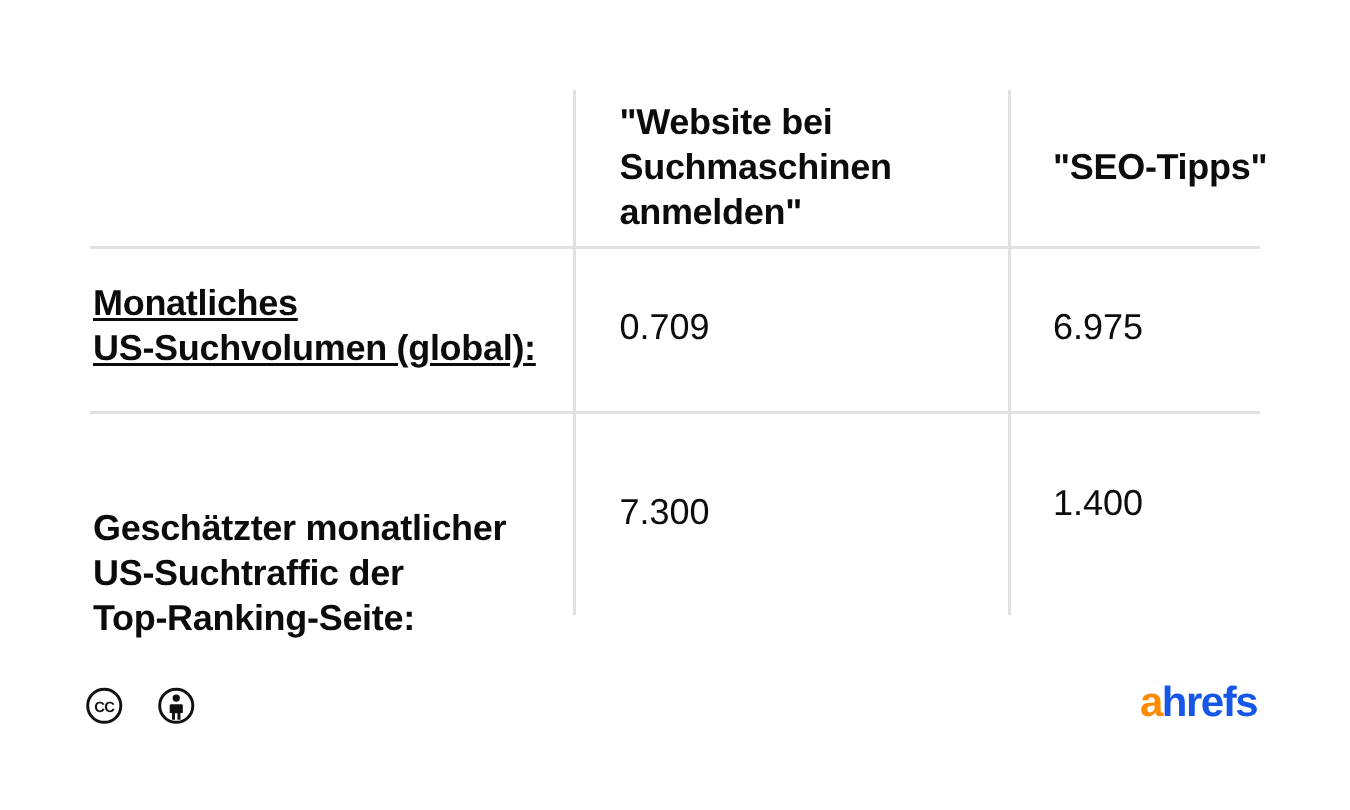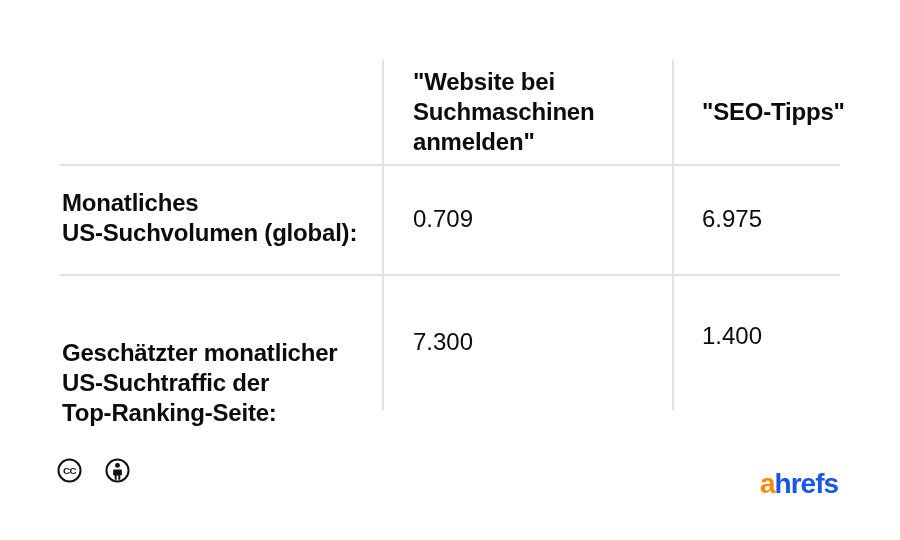--- a/index.html
+++ b/index.html
@@ -35,39 +35,39 @@
     position: absolute;
     font-size: 24px;
     line-height: 30px;
     white-space: pre-line;
     color: var(--text);
   }
   .bold { font-weight: 700; letter-spacing: -0.2px; }
 
   .header-c2 { left: 413px; top: 67px;  width: 252px; }
   .header-c3 { left: 702px; top: 97px;  width: 170px; }
-  .label-r1  { left: 62px;  top: 188px; width: 330px; }
+  .label-r1  { left: 62px;  top: 188px; width: 330px; text-decoration: underline; }
   .label-r2  { left: 62px;  top: 298px; width: 330px; margin-top: 40px; }
   .val-r1c2  { left: 413px; top: 204px; }
   .val-r1c3  { left: 702px; top: 204px; }
   .val-r2c2  { left: 413px; top: 327px; }
   .val-r2c3  { left: 702px; top: 321px; }
 
   
   .cc-icons {
     position: absolute; left: 57px; top: 458px;
     display: flex; gap: 23px; align-items: center;
     color: var(--icon-black);
   }
   .cc-icons svg { display: block; }
 
   .logo {
     position: absolute; left: 760px; top: 453px;
     font-size: 28px; line-height: 30px;
-    font-weight: 700; letter-spacing: -1px; margin-top: 16px;
+    font-weight: 700; letter-spacing: -1px;
   }
   .logo .a     { color: var(--logo-orange); }
   .logo .hrefs { color: var(--logo-blue); }
 </style>
 </head>
 <body>
 
 <div class="canvas">
 
   <div class="vline v1"></div>

